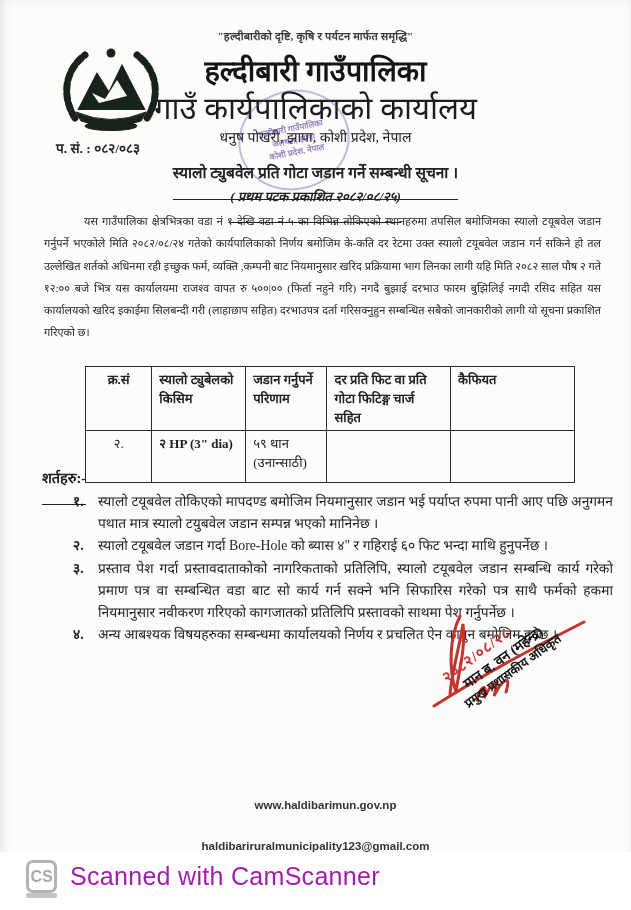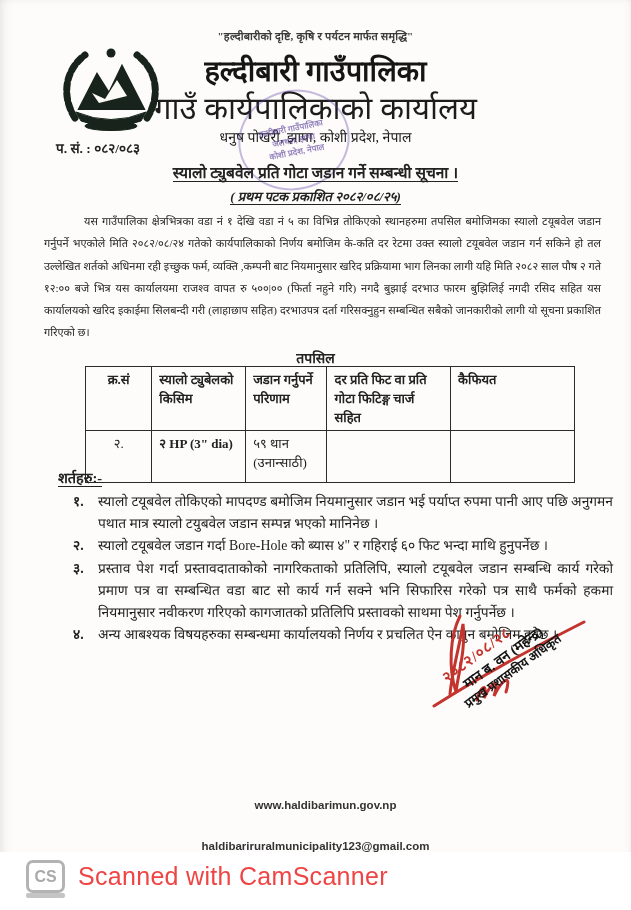--- a/index.html
+++ b/index.html
@@ -28,41 +28,41 @@
     border:2px solid rgba(96,66,168,.45); border-radius:50%;
     transform:rotate(-14deg); opacity:.8;
     display:flex; flex-direction:column; justify-content:center; align-items:center; gap:2px;
     color:rgba(80,52,150,.75); font-size:8.5px; font-weight:700; text-align:center;
     pointer-events:none;
   }
   .round-stamp .stamp-ln { transform:rotate(3deg); line-height:10px; }
 
   
   .notice-title { top:161px; font-size:15.5px; font-weight:700; }
-  .notice-title span, .published-line span, .u { border-bottom:1.6px solid #222; padding-bottom:0; }
+  .notice-title span, .published-line span, .u { border-bottom:1.6px solid #222; padding-bottom:18px; }
   .published-line { top:187px; font-size:13px; font-weight:700;font-style:italic; }
 
   .body-para {
     left:44px; top:210px; width:557px;
     font-size:11px; line-height:22.3px; text-align:justify; text-indent:40px;
     color:#1f1f1f;
   }
 
   
   .tapasil-head { top:348px; font-size:14px; font-weight:700; }
   .detail-table { left:85px; top:366px; width:490px; border-collapse:collapse; font-size:13px; }
   .detail-table th, .detail-table td { border:1.6px solid #2b2b2b; padding:3px 7px; vertical-align:top; text-align:left; }
   .detail-table th { font-weight:700; line-height:19px; }
   .detail-table td { height:52px; line-height:19px; }
   .c1 { width:68px; } .c2 { width:96px; } .c3 { width:82px; } .c4 { width:128px; } .c5 { width:128px; }
   .cell-center { text-align:center !important; }
   .cell-bold { font-weight:700; }
 
   
-  .terms-head { left:58px; top:467px; font-size:14.5px; font-weight:700; }
+  .terms-head { left:42px; top:467px; font-size:14.5px; font-weight:700; }
   .terms-list { left:73px; top:491px; width:540px; list-style:none; }
   .terms-list li { display:flex; gap:7px; font-size:13.8px; line-height:22.2px; text-align:justify; color:#1f1f1f; }
   .terms-list .num { flex:0 0 18px; font-weight:700; }
 
   
   .sig-svg { left:422px; top:610px; width:170px; height:115px; }
   .sig-date {
     left:428px; top:680px; width:120px; text-align:center;
     color:#c4342f; font-size:15px; font-weight:700;
     transform:rotate(-37deg); transform-origin:left center; letter-spacing:1px;
@@ -76,30 +76,30 @@
   .stamp-name .ttl { font-size:12.5px; font-weight:700; line-height:16px; }
 
   
   .footer-web { top:799px; font-size:11.5px; font-weight:700; color:#333; font-family:"Liberation Sans", sans-serif;padding-left:20px; }
   .footer-email { top:840px; font-size:11.5px; font-weight:600; color:#333; font-family:"Liberation Sans", sans-serif; }
 
   
   .cs-bar { left:0; right:0; top:852px; height:58px; background:#ffffff; }
   .cs-watermark { left:26px; top:860px; display:flex; align-items:center; gap:13px; }
   .cs-icon {
-    position:relative; width:39px; height:33px; border:3px solid #b3b3b3; border-radius:7px;
+    position:relative; width:31px; height:33px; border:3px solid #b3b3b3; border-radius:7px;
     display:flex; align-items:center; justify-content:center;
     color:#a9a9a9; font-weight:700; font-size:16px; font-family:"Liberation Sans", sans-serif;
     background:#fff;
   }
   .cs-icon::after {
     content:""; position:absolute; left:-3px; right:-3px; bottom:-8px; height:5px;
     background:#c4c4c4; border-radius:2px;
   }
-  .cs-text { font-size:25px; color:#ef4444; font-weight:500; font-family:"Liberation Sans", sans-serif; letter-spacing:.3px; }
+  .cs-text { font-size:25px; color:#a21caf; font-weight:500; font-family:"Liberation Sans", sans-serif; letter-spacing:.3px; }
 </style>
 </head>
 <body>
 
 <div class="screen">
 
   <div class="abs ctr motto">"हल्दीबारीको दृष्टि, कृषि र पर्यटन मार्फत समृद्धि"</div>
 
   <div class="abs logo-wrap">
     <svg viewBox="0 0 104 88" aria-hidden="true">
@@ -128,23 +128,20 @@
 
   <div class="abs ctr notice-title">
     <span>स्यालो ट्युबवेल प्रति गोटा जडान गर्ने सम्बन्धी सूचना ।</span>
   </div>
   <div class="abs ctr published-line">
     <span>( प्रथम पटक प्रकाशित २०८२/०८/२५)</span>
   </div>
 
   <div class="abs body-para">यस गाउँपालिका क्षेत्रभित्रका वडा नं १ देखि वडा नं ५ का विभिन्न तोकिएको स्थानहरुमा तपसिल बमोजिमका स्यालो टयूबवेल जडान गर्नुपर्ने भएकोले मिति २०८२/०८/२४ गतेको कार्यपालिकाको निर्णय बमोजिम के-कति दर रेटमा उक्त स्यालो टयूबवेल जडान गर्न सकिने हो तल उल्लेखित शर्तको अधिनमा रही इच्छुक फर्म, व्यक्ति ,कम्पनी बाट नियमानुसार खरिद प्रक्रियामा भाग लिनका लागी यहि मिति २०८२ साल पौष २ गते १२:०० बजे भित्र यस कार्यालयमा राजश्व वापत रु ५००|०० (फिर्ता नहुने गरि) नगदै बुझाई दरभाउ फारम बुझिलिई नगदी रसिद सहित यस कार्यालयको खरिद इकाईमा सिलबन्दी गरी (लाहाछाप सहित) दरभाउपत्र दर्ता गरिसक्नुहुन सम्बन्धित सबैको जानकारीको लागी यो सूचना प्रकाशित गरिएको छ।</div>
 
-  <div class="abs ctr tapasil-head">
-    <span class="u">तपसिल</span>
-  </div>
   <table class="abs detail-table">
     <tbody>
         <tr>
       <th class="c1 cell-center">क्र.सं</th>
       <th class="c2">स्यालो ट्युबेलको किसिम</th>
       <th class="c3">जडान गर्नुपर्ने परिणाम</th>
       <th class="c4">दर प्रति फिट वा प्रति गोटा फिटिङ्ग चार्ज सहित</th>
       <th class="c5">कैफियत</th>
     </tr>
     <tr>

